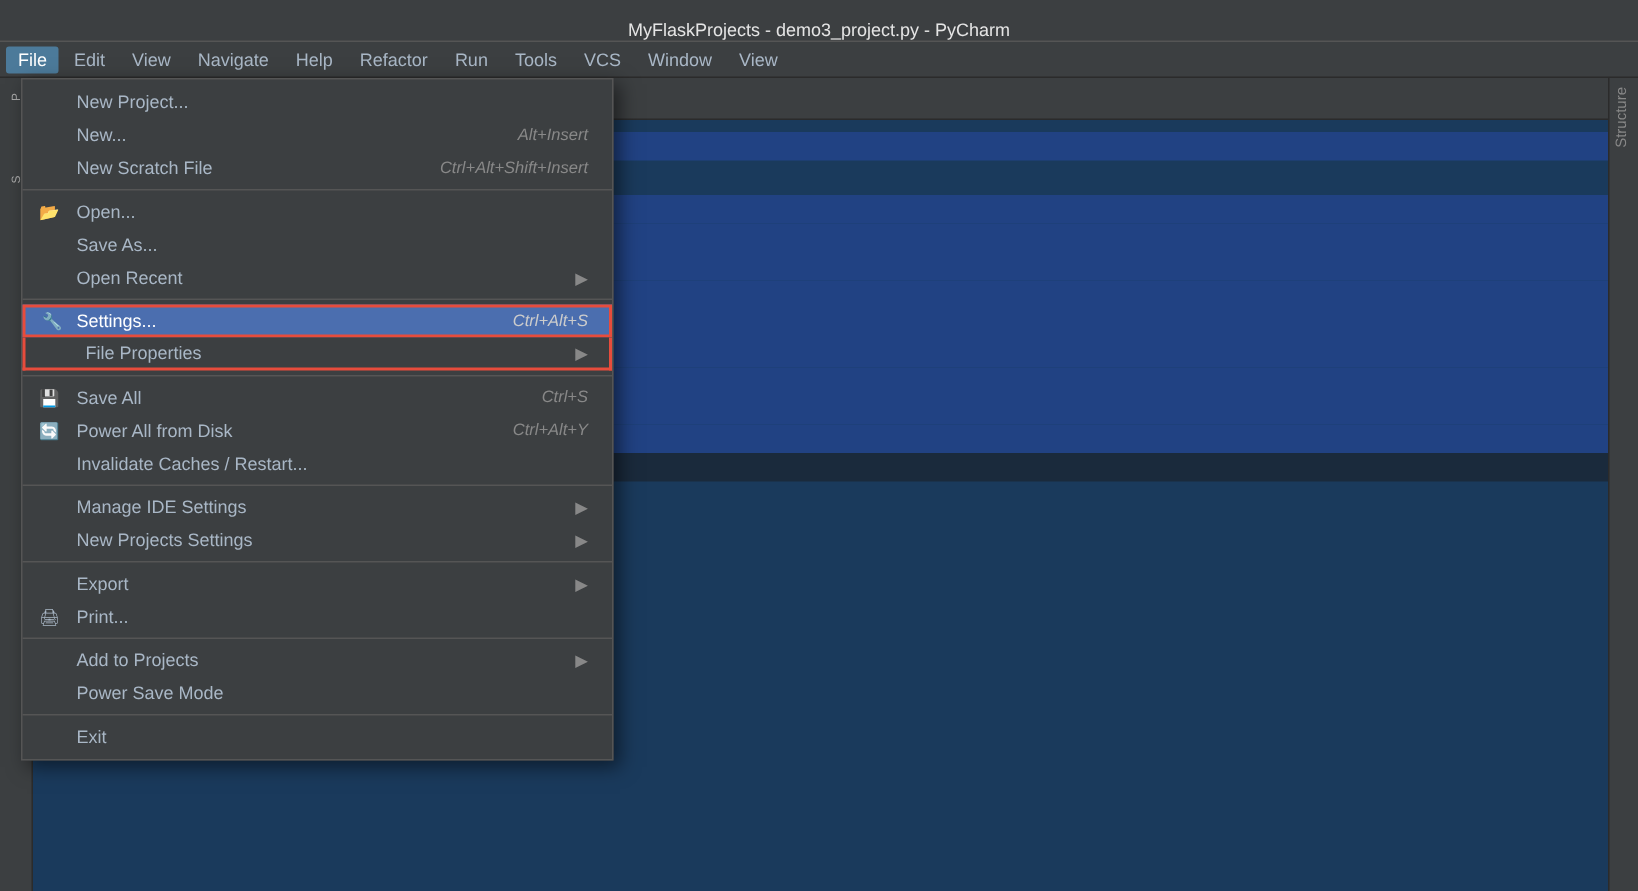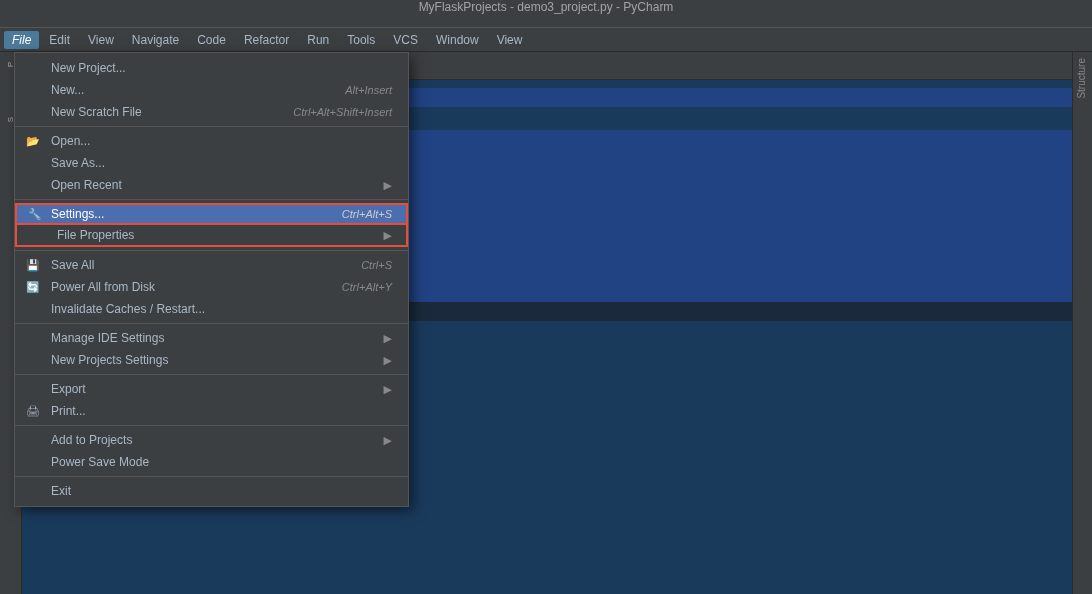--- a/index.html
+++ b/index.html
@@ -12,23 +12,23 @@
       color: #a9b7c6;
       overflow: hidden;
       position: relative;
     }
 
     
     .titlebar {
       height: 28px;
       background: #3c3f41;
       display: flex;
-      align-items: flex-start;
+      align-items: flex-end;
       justify-content: center;
-      color: #a3a3a3;
+      color: #e5e5e5;
       font-size: 12px;
       border-bottom: 1px solid #555;
     }
 
     
     .menubar {
       height: 24px;
       background: #3c3f41;
       display: flex;
       align-items: center;
@@ -38,21 +38,20 @@
     }
     .menubar-item {
       padding: 2px 8px;
       color: #a9b7c6;
       font-size: 12px;
       cursor: pointer;
       border-radius: 2px;
     }
     .menubar-item:hover, .menubar-item.active {
       background: #4c5052;
-      font-style: italic;
     }
     .menubar-item.active {
       background: #4c7a9a;
       color: #fff;
     }
 
     
     .main-layout {
       display: flex;
       height: calc(594px - 52px);
@@ -275,21 +274,21 @@
 
 <div class="titlebar">
   <span>MyFlaskProjects - demo3_project.py - PyCharm</span>
 </div>
 
 <div class="menubar">
   <div class="menubar-item active">File</div>
   <div class="menubar-item">Edit</div>
   <div class="menubar-item">View</div>
   <div class="menubar-item">Navigate</div>
-  <div class="menubar-item">Code</div>
+  <div class="menubar-item">Help</div>
   <div class="menubar-item">Refactor</div>
   <div class="menubar-item">Run</div>
   <div class="menubar-item">Tools</div>
   <div class="menubar-item">VCS</div>
   <div class="menubar-item">Window</div>
   <div class="menubar-item">View</div>
 </div>
 
 <div class="main-layout">
 

